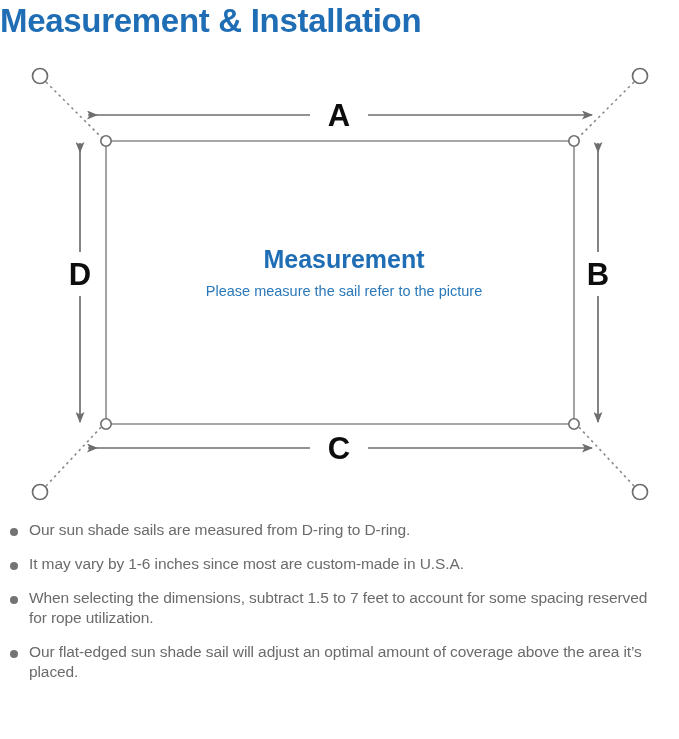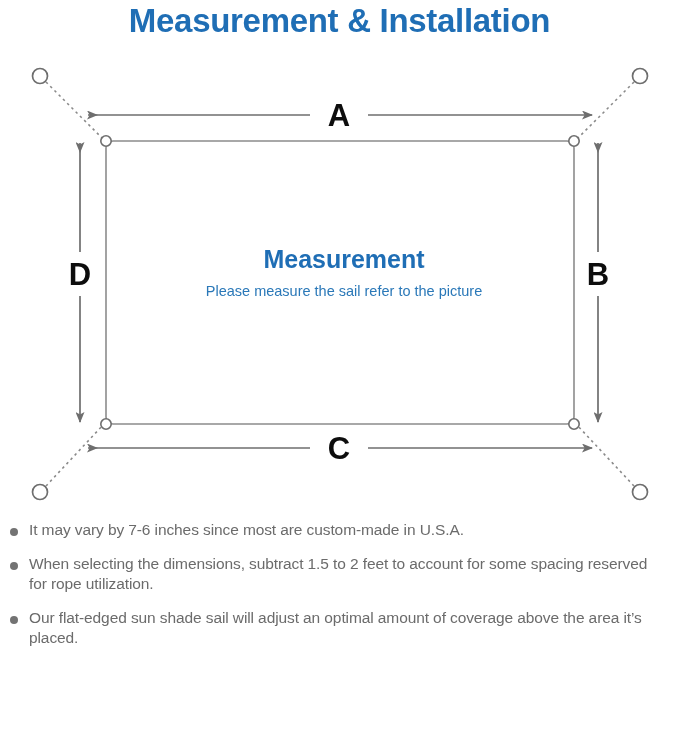--- a/index.html
+++ b/index.html
@@ -15,21 +15,20 @@
     overflow: hidden;
     position: relative;
   }
 
   
   .title {
     position: absolute;
     left: 0;
     top: 2px;
     width: 679px;
-    text-align: center;
     font-family: "Liberation Sans", sans-serif;
     font-size: 33px;
     font-weight: bold;
     letter-spacing: -0.3px;
     color: #1f6eb5;
     white-space: nowrap;
   }
 
   
   .diagram {
@@ -157,23 +156,27 @@
     </g>
 
     <text class="center-title" x="344" y="224" text-anchor="middle">Measurement</text>
     <text class="center-sub" x="344" y="252" text-anchor="middle">Please measure the sail refer to the picture</text>
   </svg>
 </div>
 
 <div class="notes">
   <div class="note-row">
     <span class="note-bullet"></span>
-    <span class="note-text">It may vary by 7-6 inches since most are custom-made in U.S.A.</span>
+    <span class="note-text">Our sun shade sails are measured from D-ring to D-ring.</span>
   </div>
   <div class="note-row">
     <span class="note-bullet"></span>
-    <span class="note-text">When selecting the dimensions, subtract 1.5 to 2 feet to account for some spacing reserved for rope utilization.</span>
+    <span class="note-text">It may vary by 1-6 inches since most are custom-made in U.S.A.</span>
+  </div>
+  <div class="note-row">
+    <span class="note-bullet"></span>
+    <span class="note-text">When selecting the dimensions, subtract 1.5 to 7 feet to account for some spacing reserved for rope utilization.</span>
   </div>
   <div class="note-row">
     <span class="note-bullet"></span>
     <span class="note-text">Our flat-edged sun shade sail will adjust an optimal amount of coverage above the area it’s placed.</span>
   </div>
 </div>
 
 </body></html>

